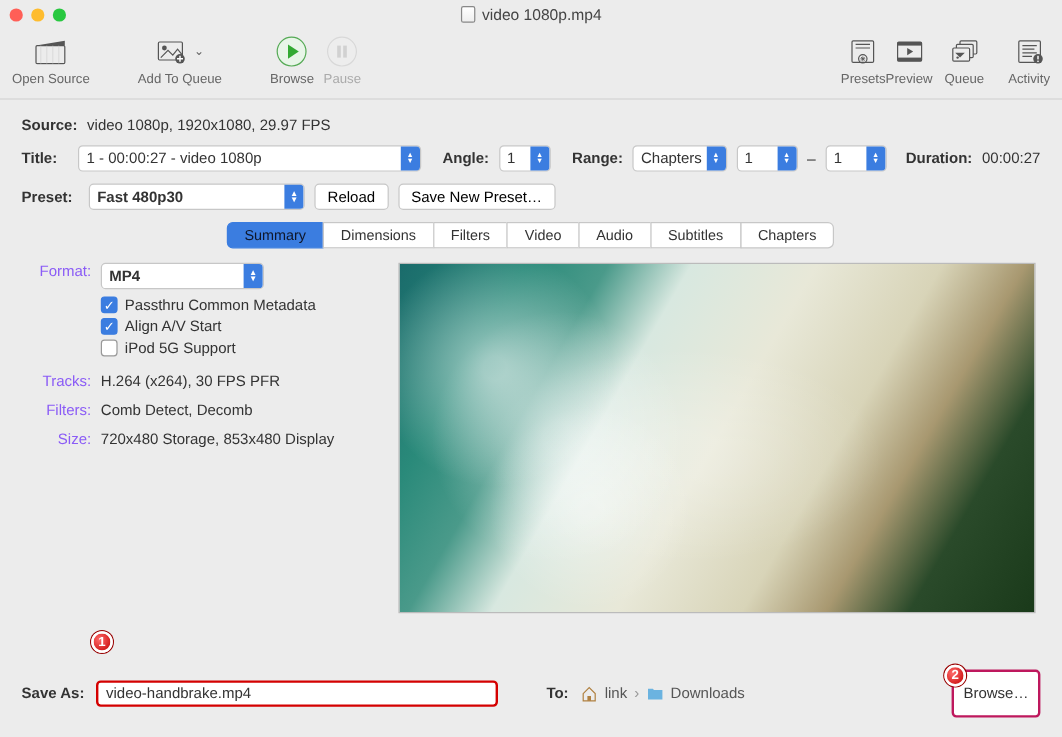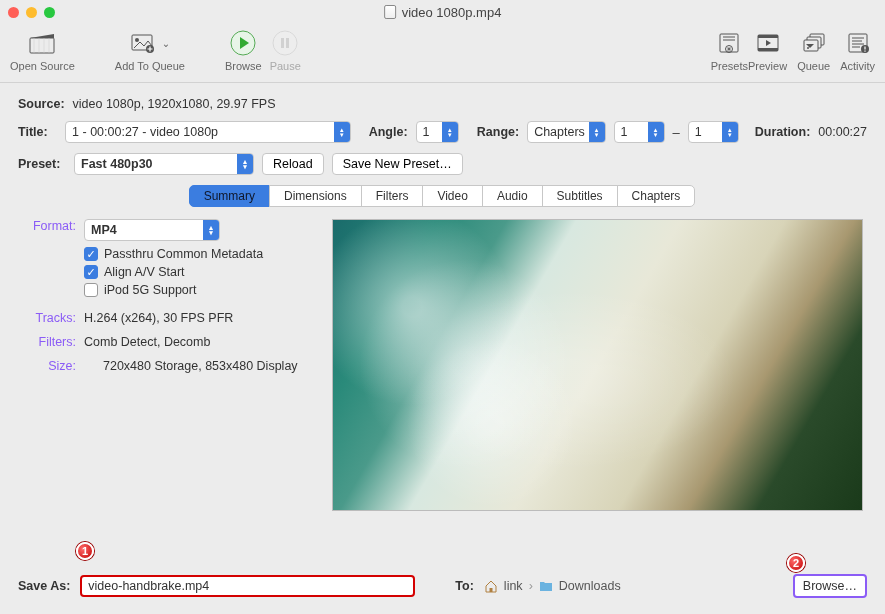--- a/index.html
+++ b/index.html
@@ -62,21 +62,21 @@
 
   
   .bottom { position: absolute; left: 0; right: 0; bottom: 0; padding: 10px 18px 16px 18px; }
   .marker { width: 18px; height: 18px; border-radius: 50%; background: radial-gradient(circle at 35% 35%, #ff6b6b, #c40000); border: 2px solid #fff; box-shadow: 0 0 0 1px #900; color: #fff; font-weight: 700; font-size: 11px; display: flex; align-items: center; justify-content: center; }
   .marker.m1 { position: absolute; left: 76px; top: -22px; }
   .marker.m2 { position: absolute; right: 80px; bottom: 42px; }
   .bottom-row { display: flex; align-items: center; gap: 10px; }
   .saveas-input { width: 335px; height: 22px; background: #fff; border: 2px solid #d40000; border-radius: 4px; padding: 0 6px; font-size: 12.5px; display: flex; align-items: center; }
   .path { display: flex; align-items: center; gap: 6px; font-size: 12.5px; color: #555; }
   .ico-sm { width: 14px; height: 14px; display: inline-flex; align-items: center; justify-content: center; }
-  .browse-btn { background: #fff; border: 2px solid #8b5cf6; border-radius: 4px; height: 24px; padding: 0 8px; font-size: 12.5px; display: flex; align-items: center; }
+  .browse-btn { background: #fff; border: 2px solid #be185d; border-radius: 4px; height: 40px; padding: 0 8px; font-size: 12.5px; display: flex; align-items: center; }
 </style>
 </head>
 <body>
 
 <div class="titlebar">
   <div class="traffic">
     <div class="dot red"></div>
     <div class="dot yellow"></div>
     <div class="dot green"></div>
   </div>
@@ -163,21 +163,21 @@
       <svg width="24" height="22" viewBox="0 0 24 22">
             <rect x="2" y="3" width="20" height="16" rx="1" fill="none" stroke="#555"></rect>
             <rect x="2" y="3" width="20" height="3" fill="#555"></rect>
             <rect x="2" y="16" width="20" height="3" fill="#555"></rect>
             <path d="M10 8 L15 11 L10 14 Z" fill="#555"></path>
           </svg>
     </span>
       </div>
     <span class="tool-label">Preview</span>
   </div>
-  <div class="tool-group" style="margin-right:10px;">
+  <div class="tool-group" style="margin-right:20px;">
     <div class="tool-icons">
         <span class="ico">
       <svg width="24" height="22" viewBox="0 0 24 22">
             <rect x="8" y="2" width="14" height="11" rx="1" fill="none" stroke="#555"></rect>
             <rect x="5" y="5" width="14" height="11" rx="1" fill="#ececec" stroke="#555"></rect>
             <rect x="2" y="8" width="14" height="11" rx="1" fill="#ececec" stroke="#555"></rect>
             <circle cx="6" cy="16" r="1" fill="#555"></circle>
             <path d="M4 12 L12 12 L8 16 Z" fill="#555"></path>
           </svg>
     </span>
@@ -302,21 +302,21 @@
       </div>
 
       <div class="field-row" style="margin-top:10px;">
         <div class="field-label">Tracks:</div>
         <div class="field-body">H.264 (x264), 30 FPS PFR</div>
       </div>
       <div class="field-row" style="margin-top:10px;">
         <div class="field-label">Filters:</div>
         <div class="field-body">Comb Detect, Decomb</div>
       </div>
-      <div class="field-row" style="margin-top:10px;gap:19px;">
+      <div class="field-row" style="margin-top:10px;">
         <div class="field-label">Size:</div>
         <div class="field-body">720x480 Storage, 853x480 Display</div>
       </div>
     </div>
 
     <div class="preview"></div>
   </div>
 </div>
 
 <div class="bottom">

